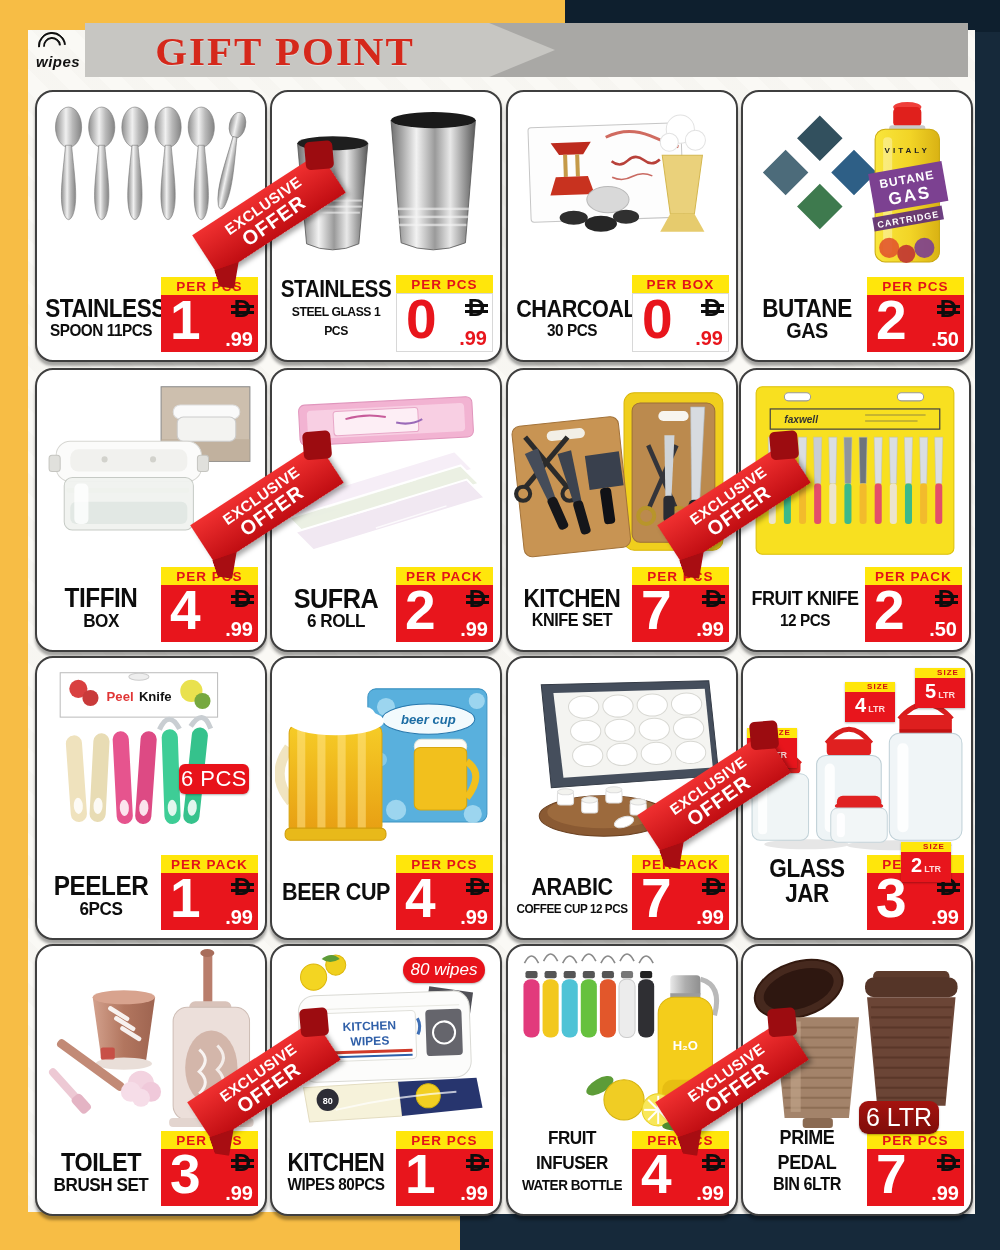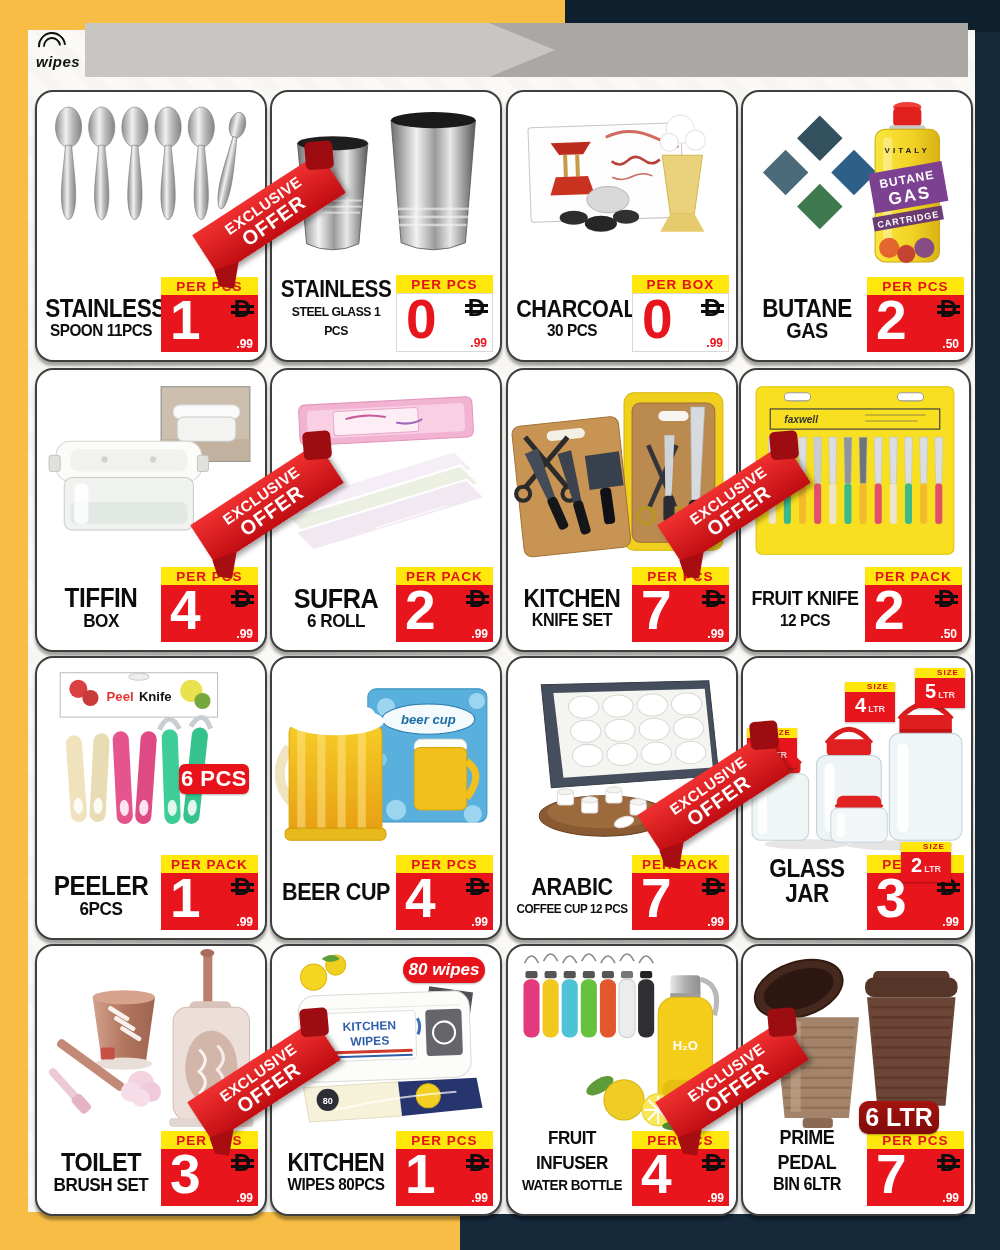--- a/index.html
+++ b/index.html
@@ -36,36 +36,36 @@
   .art svg{width:100%;height:100%;}
   .name{position:absolute;left:2px;bottom:20px;width:124px;text-align:center;font-weight:800;color:#0d0d0d;transform:scaleX(.9);}
   .name .l1{font-size:24px;line-height:25px;letter-spacing:-.5px;}
   .name .l2{font-size:17px;line-height:19px;letter-spacing:-.5px;}
   .pricewrap{position:absolute;right:7px;bottom:8px;width:97px;text-align:center;}
   .unit{background:#ffe60b;color:#e31319;font-weight:800;font-size:13.5px;letter-spacing:1px;padding:2px 0 1px;}
   .pbox{position:relative;height:57px;background:#e8151c;}
   .pbox.light{background:#fff;border:1px solid #d8d8d8;}
   .amount{position:absolute;left:9px;top:-7px;font-size:55px;font-weight:800;color:#fff;line-height:64px;}
   .pbox.light .amount{color:#e8151c;}
-  .cents{position:absolute;right:5px;bottom:1px;font-size:12px;font-weight:800;color:#fff;}
+  .cents{position:absolute;right:5px;bottom:1px;font-size:20px;font-weight:800;color:#fff;}
   .pbox.light .cents{color:#e8151c;}
   .cur{position:absolute;right:7px;top:2px;font-size:24px;font-weight:800;color:#0d0d0d;line-height:24px;}
   .cur i{position:absolute;left:-3px;right:-3px;height:2.5px;background:#0d0d0d;}
   .cur .b1{top:8px;} .cur .b2{top:14px;}
   
   .ribbon{position:absolute;width:152px;height:48px;background:linear-gradient(180deg,#f03030,#c00d12);
           transform:rotate(-33deg);display:flex;flex-direction:column;align-items:center;justify-content:center;
           z-index:40;box-shadow:2px 4px 5px rgba(0,0,0,.35);}
   .ribbon::after{content:"";position:absolute;right:-12px;top:-12px;width:28px;height:28px;background:#9c0c10;border-radius:5px;transform:rotate(28deg);z-index:-1;}
   .ribbon::before{content:"";position:absolute;left:-4px;bottom:-20px;width:26px;height:24px;background:#a80d12;
                   clip-path:polygon(0 0,100% 0,50% 100%,0 72%);transform:rotate(14deg);}
   .ribbon .r1{color:#fff;font-weight:800;font-size:15px;line-height:16px;letter-spacing:.5px;transform:rotate(-2deg);}
   .ribbon .r2{color:#fff;font-weight:800;font-size:20px;line-height:20px;letter-spacing:1px;transform:rotate(-2deg);}
   
-  .badge-rect{position:absolute;background:#e8121a;color:#fff;font-weight:700;border-radius:6px;z-index:20;
+  .badge-rect{position:absolute;background:#e8121a;color:#fff;font-weight:400;border-radius:6px;z-index:20;
               display:flex;align-items:center;justify-content:center;box-shadow:0 1px 2px rgba(0,0,0,.3);}
   .b-6pcs{left:142px;top:106px;width:70px;height:30px;font-size:22px;letter-spacing:.5px;}
   .b-wipes{left:131px;top:11px;width:82px;height:26px;font-size:17px;border-radius:13px;font-style:italic;}
   .b-ltr{left:116px;top:155px;width:80px;height:33px;font-size:25px;background:linear-gradient(180deg,#a5130f,#7e0d0a);border-radius:9px;}
   .sizebadge{position:absolute;width:50px;z-index:20;text-align:center;box-shadow:0 1px 2px rgba(0,0,0,.3);}
   .sizebadge .sz-top{background:#ffe60b;color:#d01016;font-weight:800;font-size:8px;line-height:10px;letter-spacing:1px;padding-left:16px;}
   .sizebadge .sz-main{background:#e8151c;color:#fff;font-weight:800;font-size:20px;line-height:26px;}
   .sizebadge .sz-main .u{font-size:9px;font-weight:800;color:#ffd9d9;margin-left:2px;text-align:right;}
 </style>
 </head>
@@ -80,20 +80,21 @@
 
   <div class="banner-base"></div>
   <div class="banner-arrow"></div>
   <div class="wifi">
     <div class="arcs">
         <div class="arc a1"></div>
         <div class="arc a2"></div>
       </div>
     <div class="label">wipes</div>
   </div>
+  <div class="brand">GIFT POINT</div>
 
   <div class="card" style="left:35px;top:90px;height:268px">
     <div class="art">
       <svg viewBox="0 0 220 182">
         <defs>
             <linearGradient id="mg1" x1="0" y1="0" x2="1" y2="0">
           <stop offset="0" stop-color="#8f8f8f"></stop>
               <stop offset=".4" stop-color="#f0f0f0"></stop>
           <stop offset=".65" stop-color="#b9b9b9"></stop>
               <stop offset="1" stop-color="#848484"></stop>

